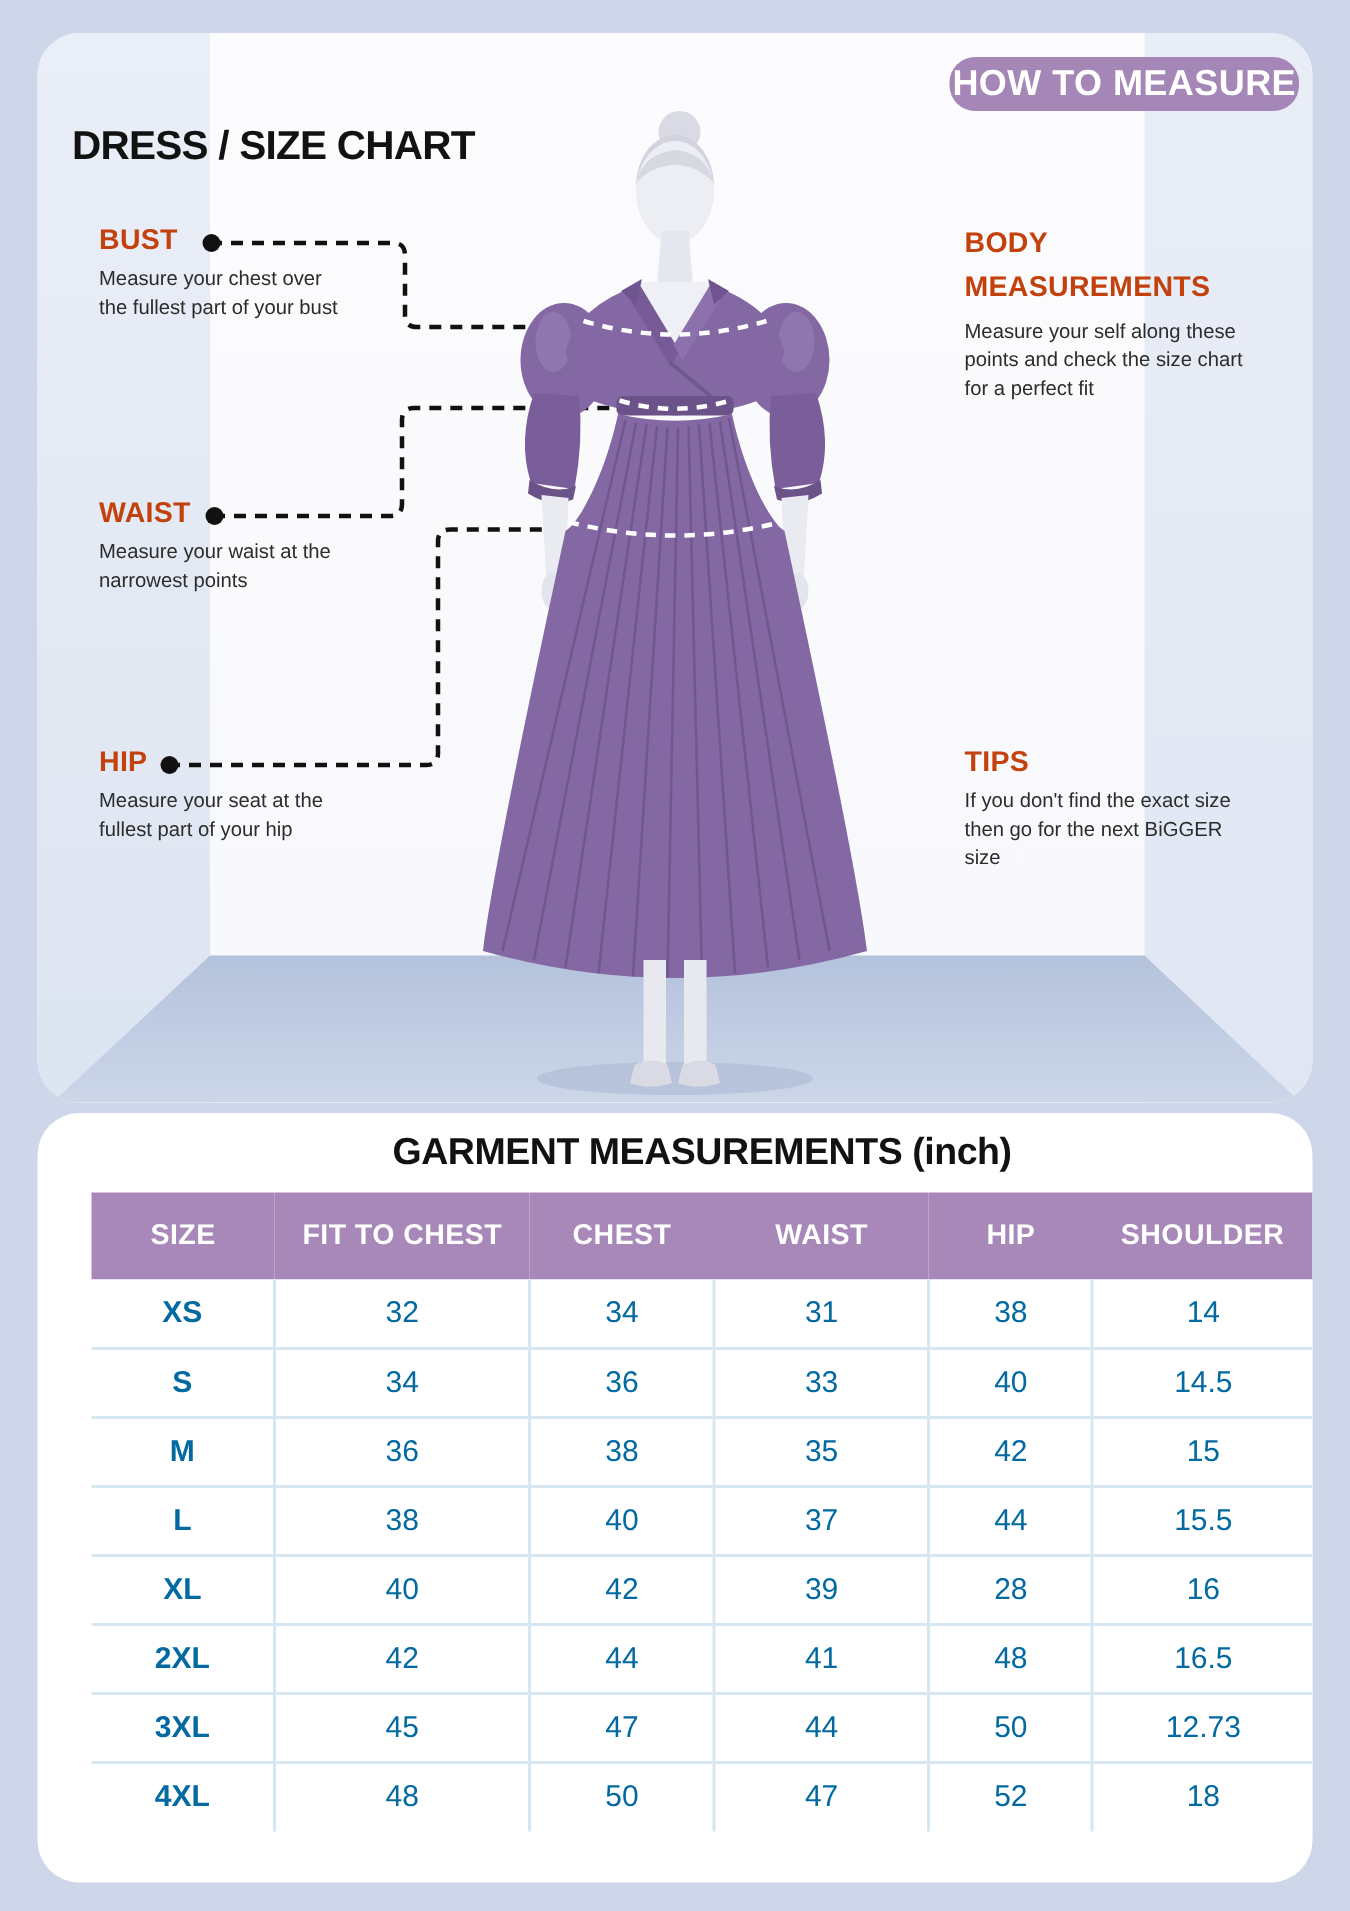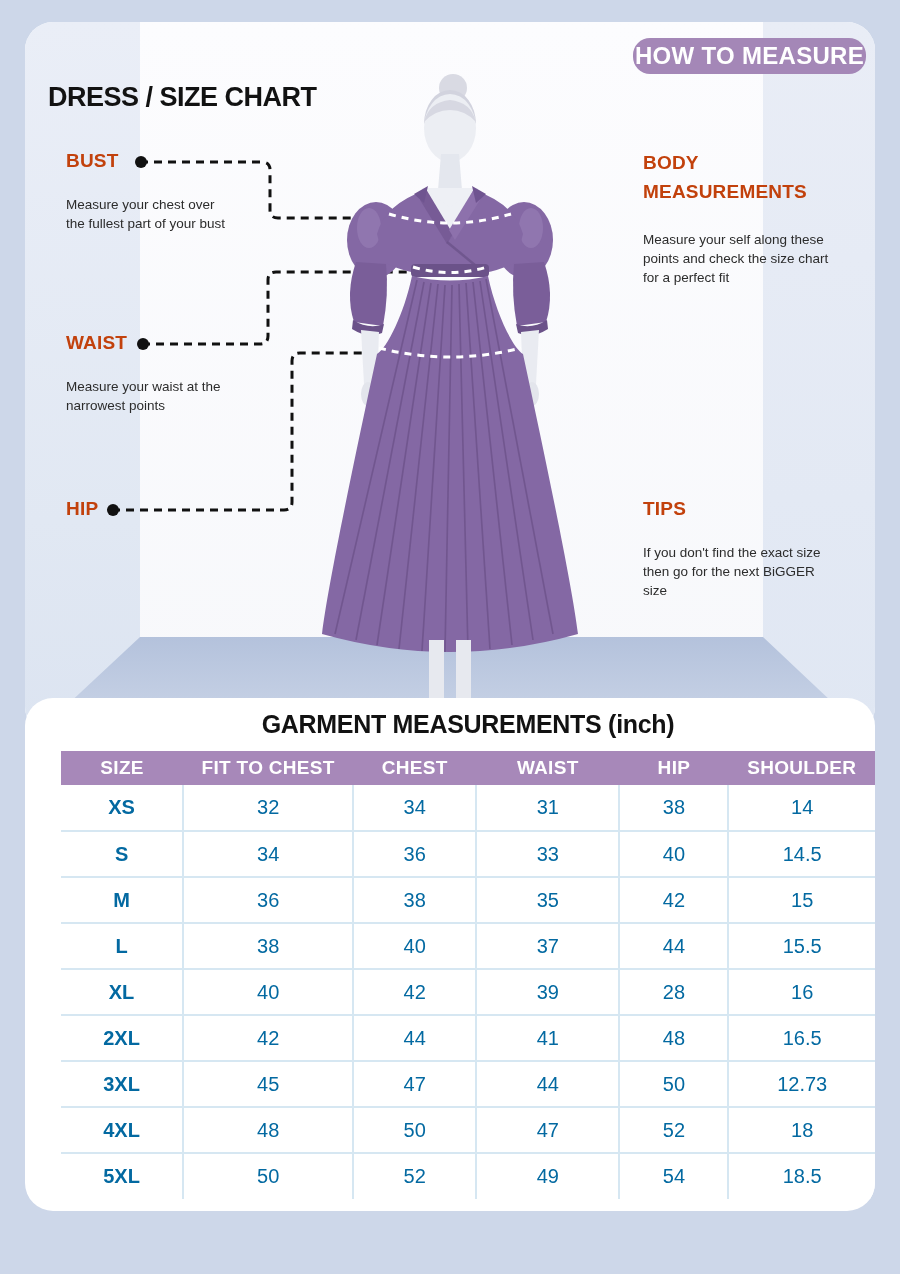--- a/index.html
+++ b/index.html
@@ -37,41 +37,41 @@
   }
   .how-to-btn {
     position:absolute; left:608px; top:16px; width:233px; height:36px;
     background:#a487b7; border-radius:17px; border:none;
     color:#fff; font-weight:800; font-size:24px; letter-spacing:0.3px;
     display:flex; align-items:center; justify-content:center;
     font-family:inherit; cursor:pointer;
   }
   .callout { position:absolute; }
   .callout h3 { font-size:19px; font-weight:800; color:#c2410c; letter-spacing:0.2px; }
-  .callout p  { font-size:13.5px; line-height:1.42; color:#2c2c2c; margin-top:23px; }
+  .callout p  { font-size:13.5px; line-height:1.42; color:#2c2c2c; margin-top:4px; }
   .co-bust  { left:41px;  top:128px; width:170px; }
   .co-waist { left:41px;  top:310px; width:170px; }
   .co-hip   { left:41px;  top:476px; width:170px; }
   .co-body  { left:618px; top:126px; width:196px; }
   .co-body h3 { line-height:1.55; }
   .co-tips  { left:618px; top:476px; width:196px; }
 
   
   .table-card {
-    position:absolute; left:25px; top:698px; width:850px; height:513px;
+    position:absolute; left:25px; top:742px; width:850px; height:513px;
     border-radius:28px; overflow:hidden; background:#ffffff;padding-left:36px;
   }
   .table-title {
     height:53px; display:flex; align-items:center; justify-content:center;
     font-size:25px; font-weight:800; letter-spacing:-0.3px; color:#121212;
   }
   table.size-table { width:100%; border-collapse:collapse; table-layout:fixed; }
   .size-table thead th {
     background:#a788b9; color:#ffffff; font-weight:800; font-size:19px;
-    letter-spacing:0.3px; height:34px; border:none;
+    letter-spacing:0.3px; height:58px; border:none;
   }
   .size-table col.c-size     { width:15.0%; }
   .size-table col.c-fitchest { width:20.9%; }
   .size-table col.c-chest    { width:15.1%; }
   .size-table col.c-waist    { width:17.6%; }
   .size-table col.c-hip      { width:13.4%; }
   .size-table col.c-shoulder { width:18.0%; }
   .size-table tbody td {
     height:46px; text-align:center; font-size:20px; color:#0369a1;
     border:2px solid #d6e7f2; background:#fff;
@@ -187,20 +187,21 @@
   <div class="callout co-bust">
     <h3>BUST</h3>
     <p>Measure your chest over the fullest part of your bust</p>
   </div>
   <div class="callout co-waist">
     <h3>WAIST</h3>
     <p>Measure your waist at the narrowest points</p>
   </div>
   <div class="callout co-hip">
     <h3>HIP</h3>
+    <p>Measure your seat at the fullest part of your hip</p>
   </div>
   <div class="callout co-tips">
     <h3>TIPS</h3>
     <p>If you don't find the exact size then go for the next BiGGER size</p>
   </div>
   <div class="callout co-body">
     <h3>BODY MEASUREMENTS</h3>
     <p>Measure your self along these points and check the size chart for a perfect fit</p>
   </div>
 </section>
@@ -284,23 +285,15 @@
           <td>12.73</td>
         </tr>
         <tr>
           <td class="size-col">4XL</td>
           <td>48</td>
           <td>50</td>
           <td>47</td>
           <td>52</td>
           <td>18</td>
         </tr>
-        <tr>
-          <td class="size-col">5XL</td>
-          <td>50</td>
-          <td>52</td>
-          <td>49</td>
-          <td>54</td>
-          <td>18.5</td>
-        </tr>
       </tbody>
   </table>
 </section>
 
 </body></html>

